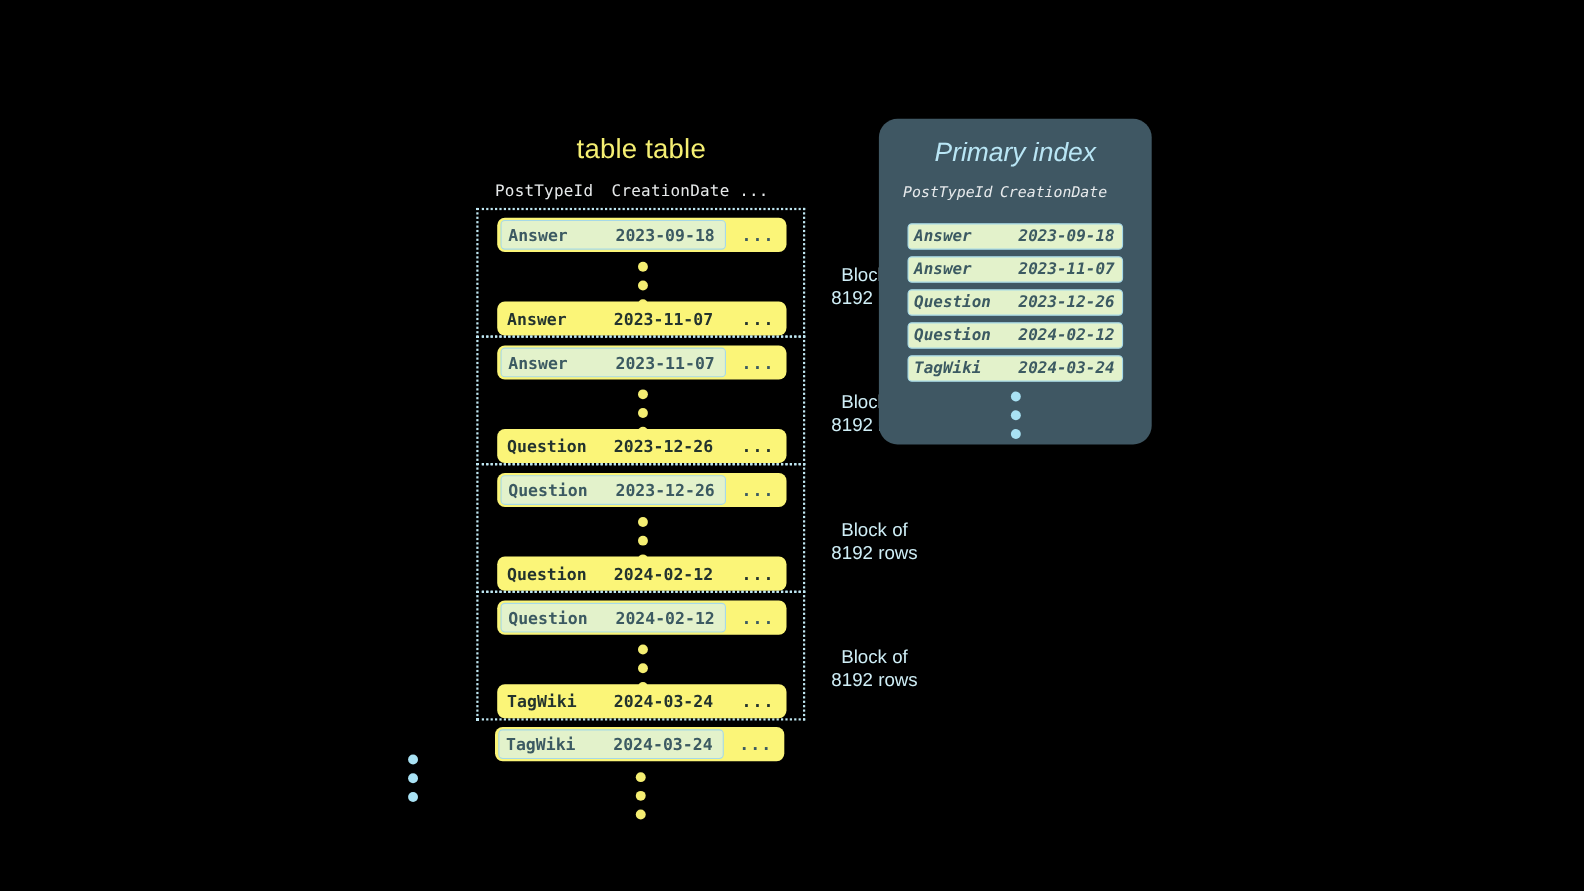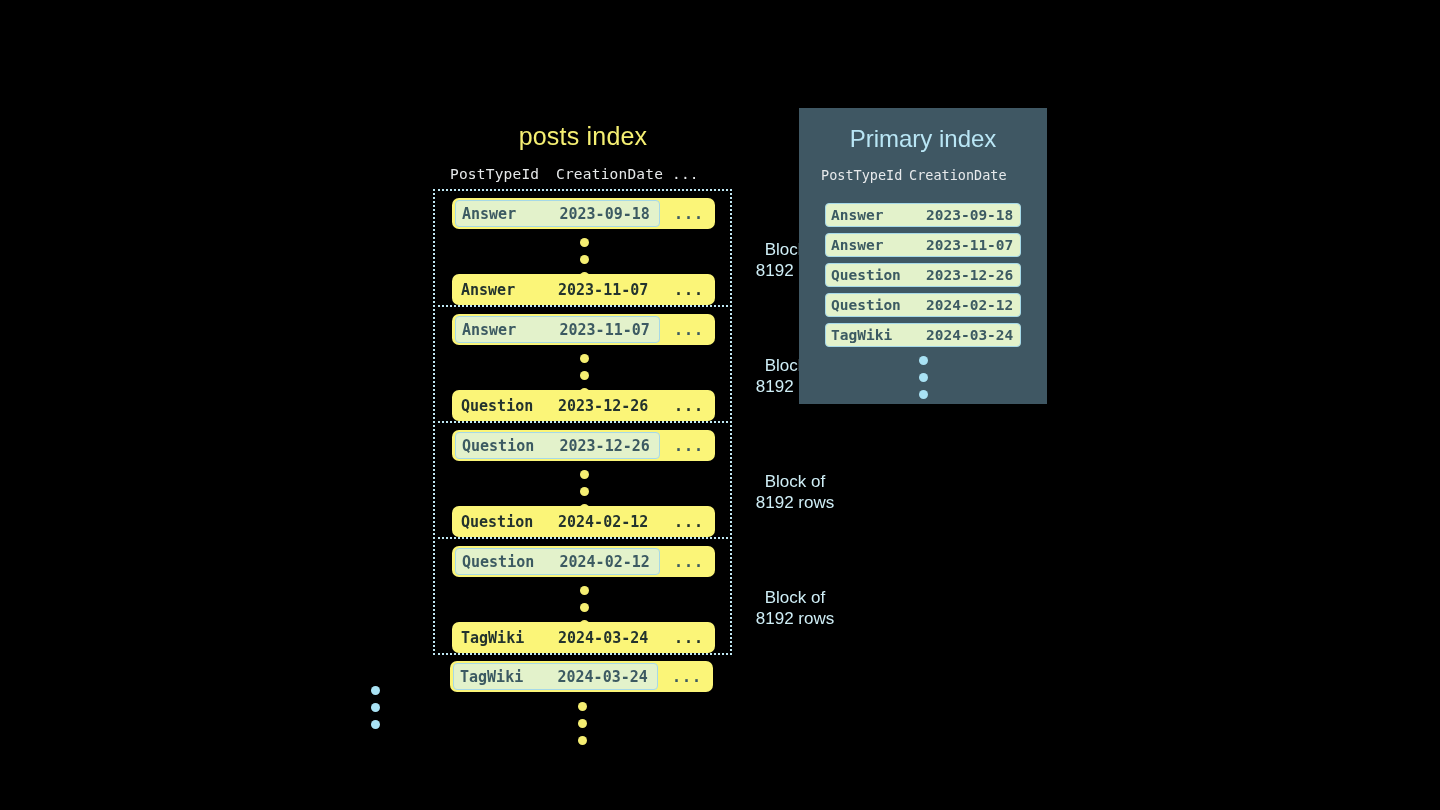--- a/index.html
+++ b/index.html
@@ -70,21 +70,21 @@
   
   .vdots-b {
     position: absolute; width: 9px;
     display: flex; flex-direction: column; gap: 8px; align-items: center;
   }
   .vdots-b i { width: 9px; height: 9px; border-radius: 50%; background: #a9e2f4; display: block; }
 
   
   .index-panel {
     position: absolute; left: 799px; top: 108px; width: 248px; height: 296px;
-    background: #3f5763; border-radius: 0;
+    background: #3f5763; border-radius: 17px; font-style: italic;
   }
   .index-title {
     position: absolute; left: 0; top: 17px; width: 248px; text-align: center;
     font-size: 24px; color: #b9e6f5;
   }
   .index-header {
     position: absolute; left: 22px; top: 59px; width: 204px;
     font-family: "DejaVu Sans Mono", monospace;
     font-size: 13.5px; color: #e7eaec;
     display: flex; align-items: center;
@@ -99,21 +99,21 @@
     font-size: 14.5px; font-weight: 700; color: #3c5a62;
   }
   .index-row .cell-type { width: 100px; padding-left: 5px; }
   .index-row .cell-date { flex: 1; }
 </style>
 </head>
 <body>
 
 <div class="canvas">
 
-  <div class="posts-title">posts index</div>
+  <div class="posts-title">table table</div>
 
   <div class="posts-header">
     <span class="h-type">PostTypeId</span>
     <span class="h-date">CreationDate</span>
     <span class="h-dots">...</span>
   </div>
 
   <div class="block" style="top:189px; height:118px;">
     <div class="row marked" style="top:7px;">
       <span class="cell-type">Answer</span>

